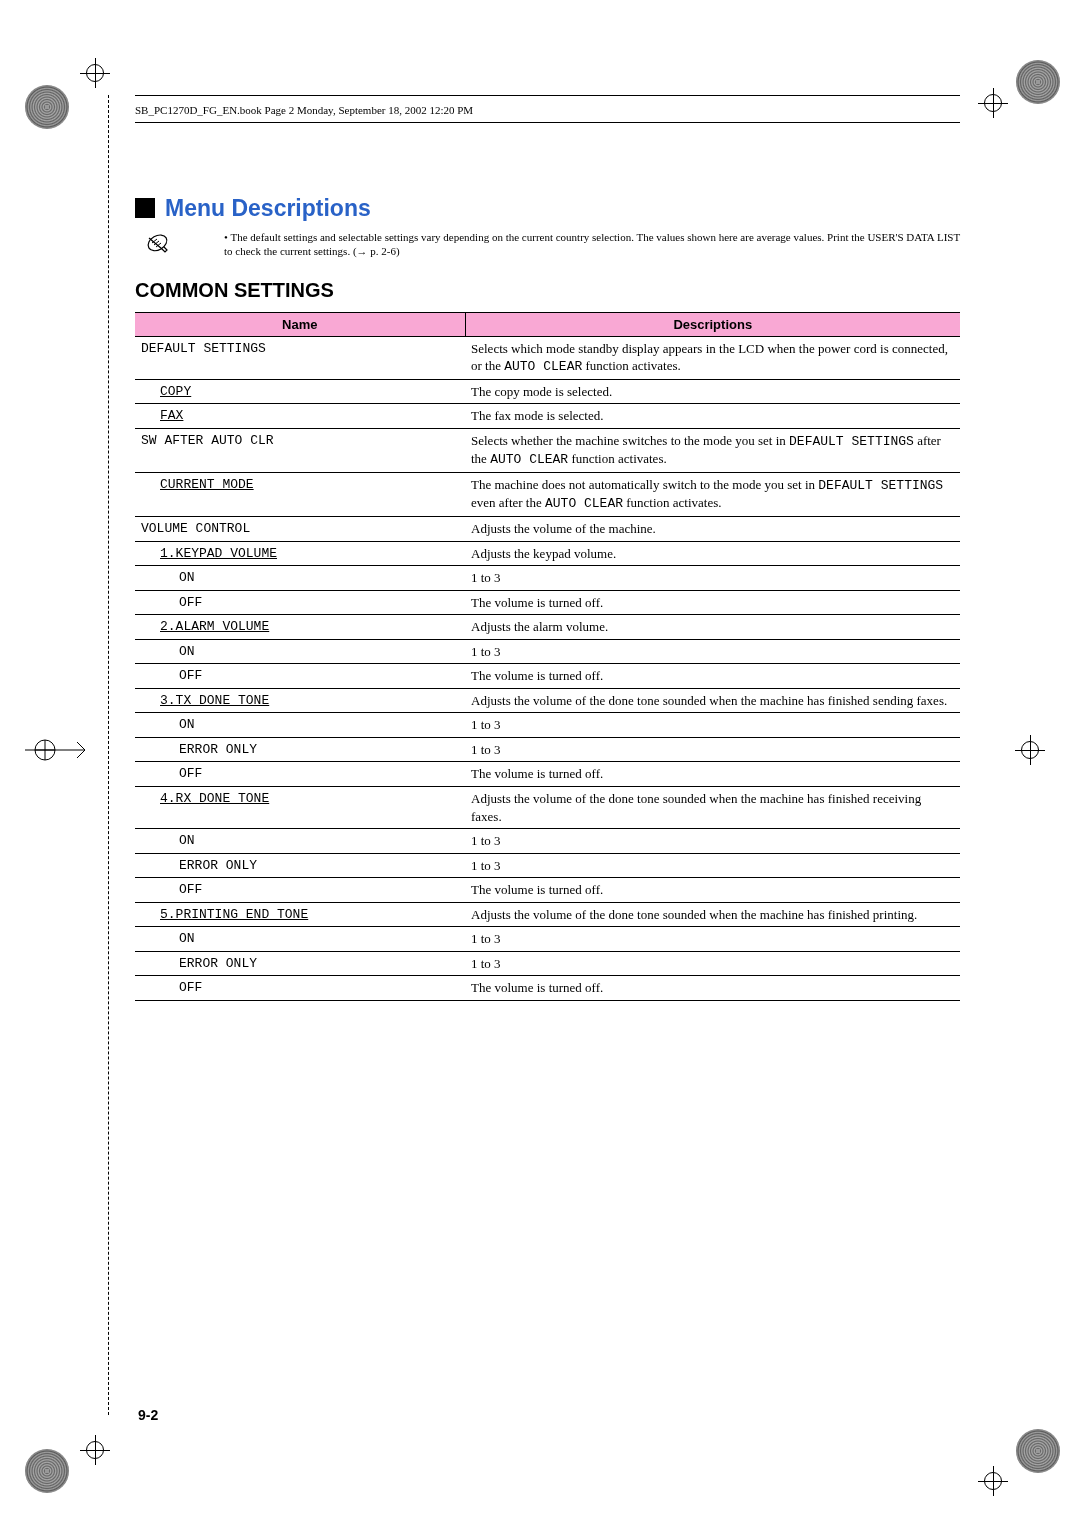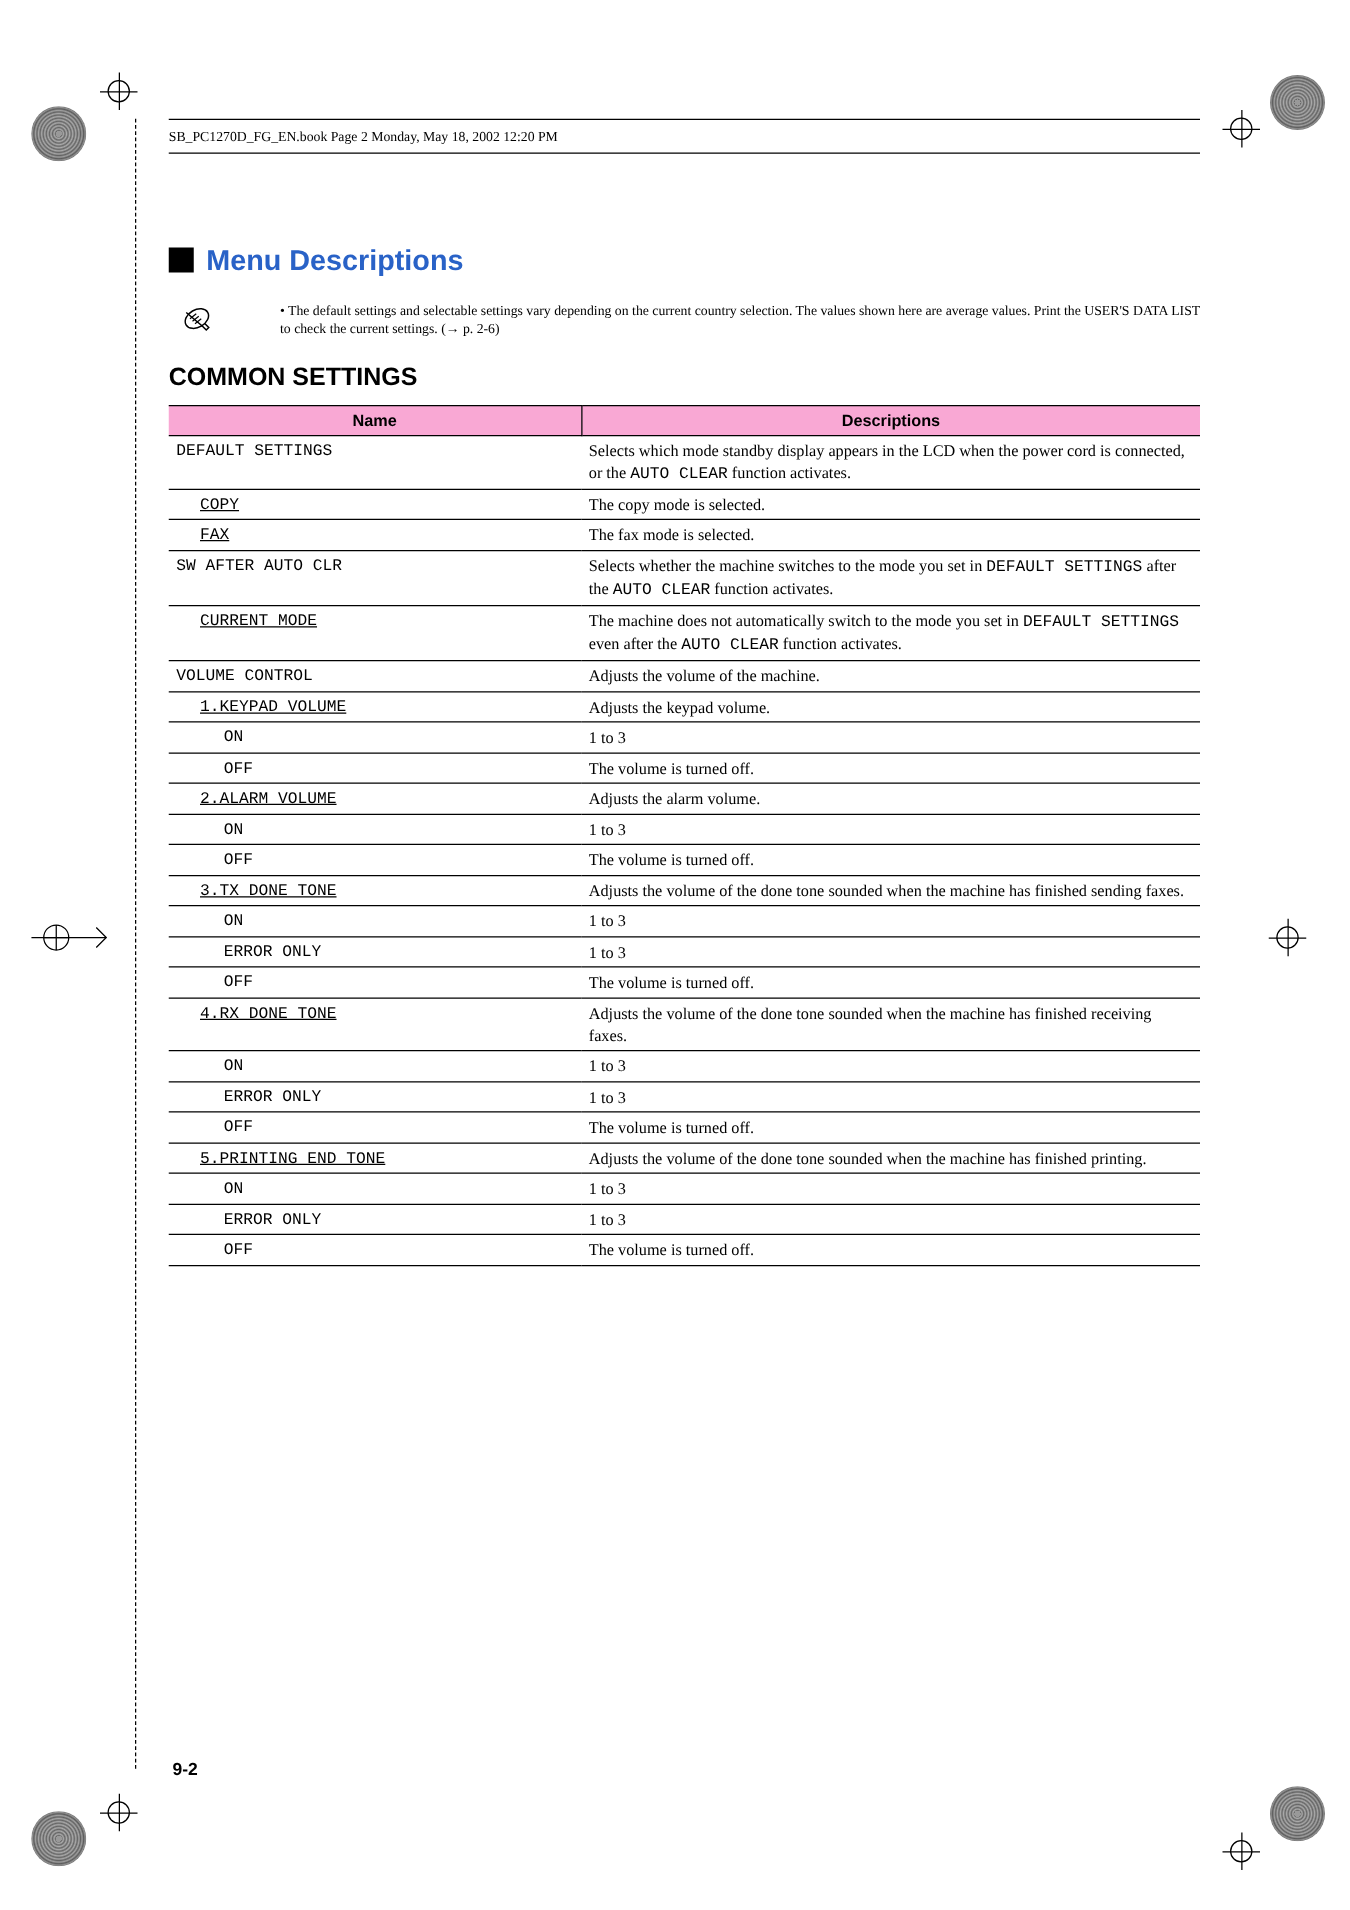--- a/index.html
+++ b/index.html
@@ -70,21 +70,21 @@
       width: 20px;
       height: 20px;
       background: #000;
       vertical-align: middle;
       margin-right: 10px;
       position: relative;
       top: -2px;
     }
     .note-row {
       display: flex;
-      margin-top: 20px;
+      margin-top: 8px;
       margin-left: 10px;
     }
     .note-icon {
       width: 24px;
       height: 24px;
       flex-shrink: 0;
       margin-right: 55px;
     }
     .note-text {
       font-size: 11px;
@@ -182,21 +182,21 @@
 <svg class="spine-arrow" viewBox="0 0 70 40">
   <line x1="0" y1="20" x2="60" y2="20" stroke="#000" stroke-width="1"></line>
   <circle cx="20" cy="20" r="10" fill="none" stroke="#000" stroke-width="1"></circle>
   <polyline points="52,12 60,20 52,28" fill="none" stroke="#000" stroke-width="1"></polyline>
   <line x1="10" y1="20" x2="30" y2="20" stroke="#000" stroke-width="1"></line>
   <line x1="20" y1="10" x2="20" y2="30" stroke="#000" stroke-width="1"></line>
 </svg>
 
 <div class="content">
   <div class="top-line"></div>
-  <div class="book-info">SB_PC1270D_FG_EN.book  Page 2  Monday, May 18, 2002  12:20 PM</div>
+  <div class="book-info">SB_PC1270D_FG_EN.book  Page 2  Monday, September 18, 2002  12:20 PM</div>
   <div class="under-line"></div>
 
   <div class="section-title">
     <span class="square"></span><span>Menu Descriptions</span>
   </div>
 
   <div class="note-row">
     <svg class="note-icon" viewBox="0 0 24 24">
       <ellipse cx="12" cy="13" rx="10" ry="7" fill="none" stroke="#000" stroke-width="1.2" transform="rotate(-30 12 12)"></ellipse>
       <path d="M 4 8 L 17 19 L 20 22 L 22 20 L 19 17" fill="none" stroke="#000" stroke-width="1.2"></path>

